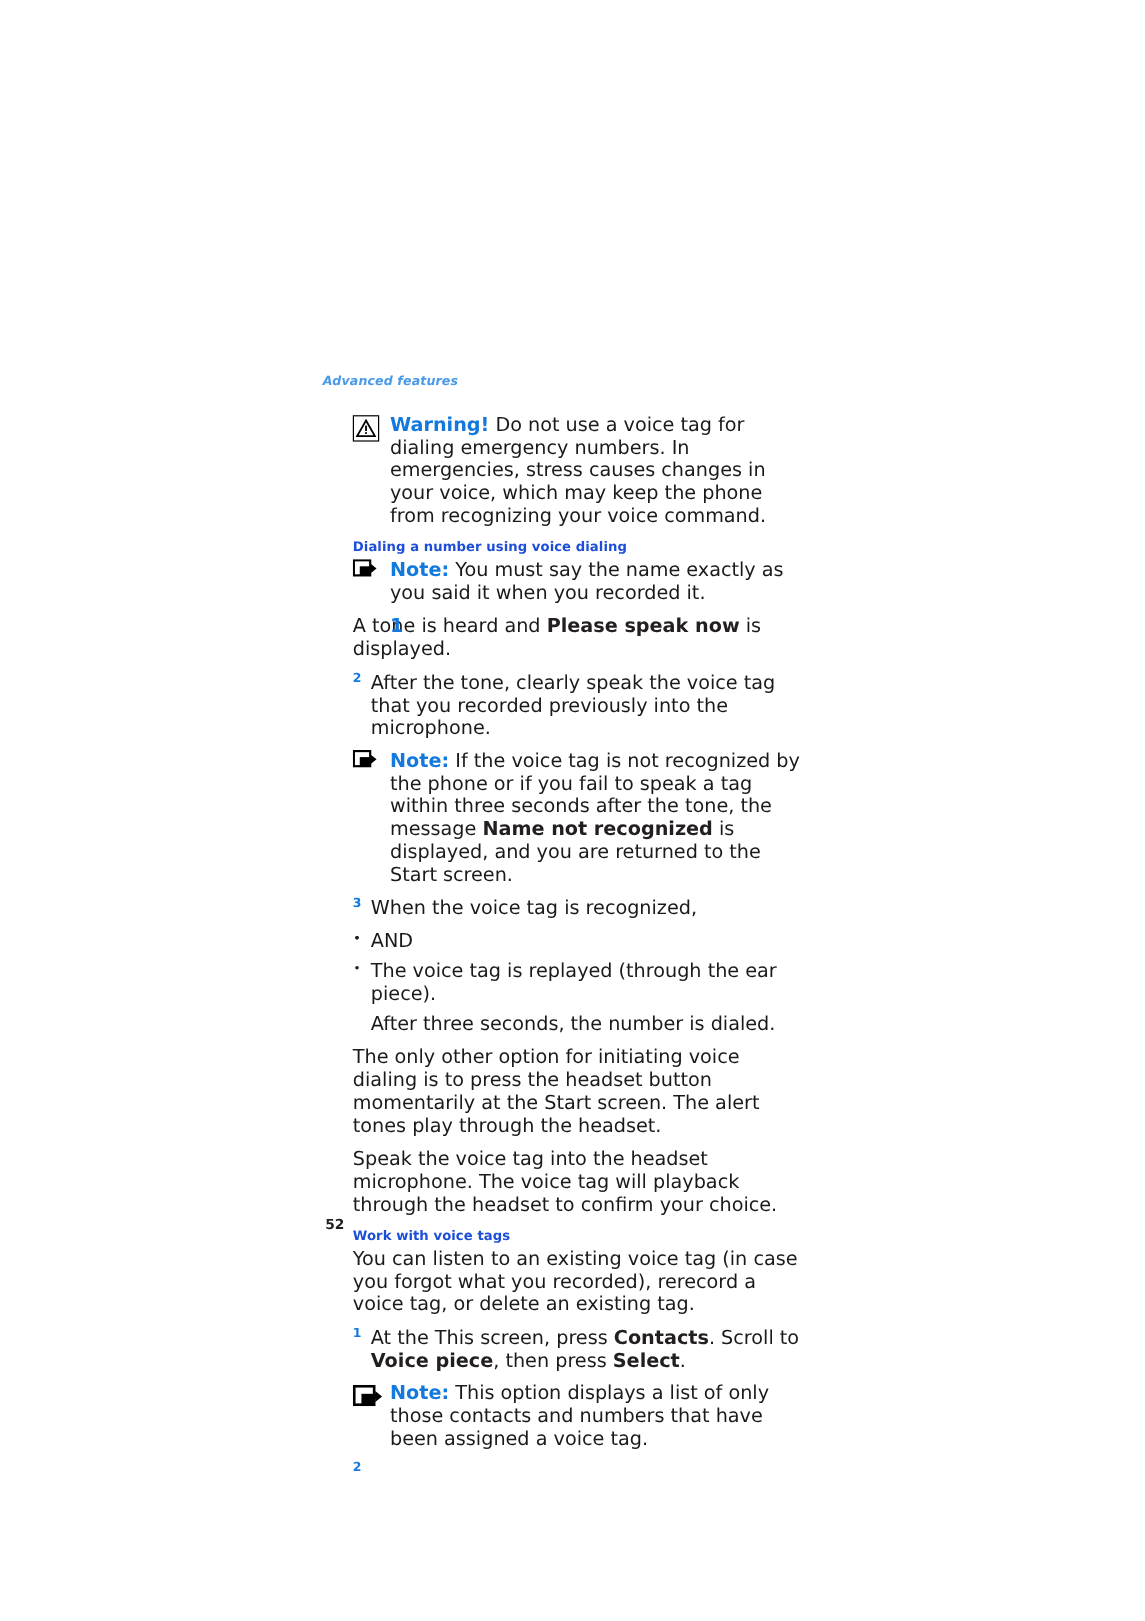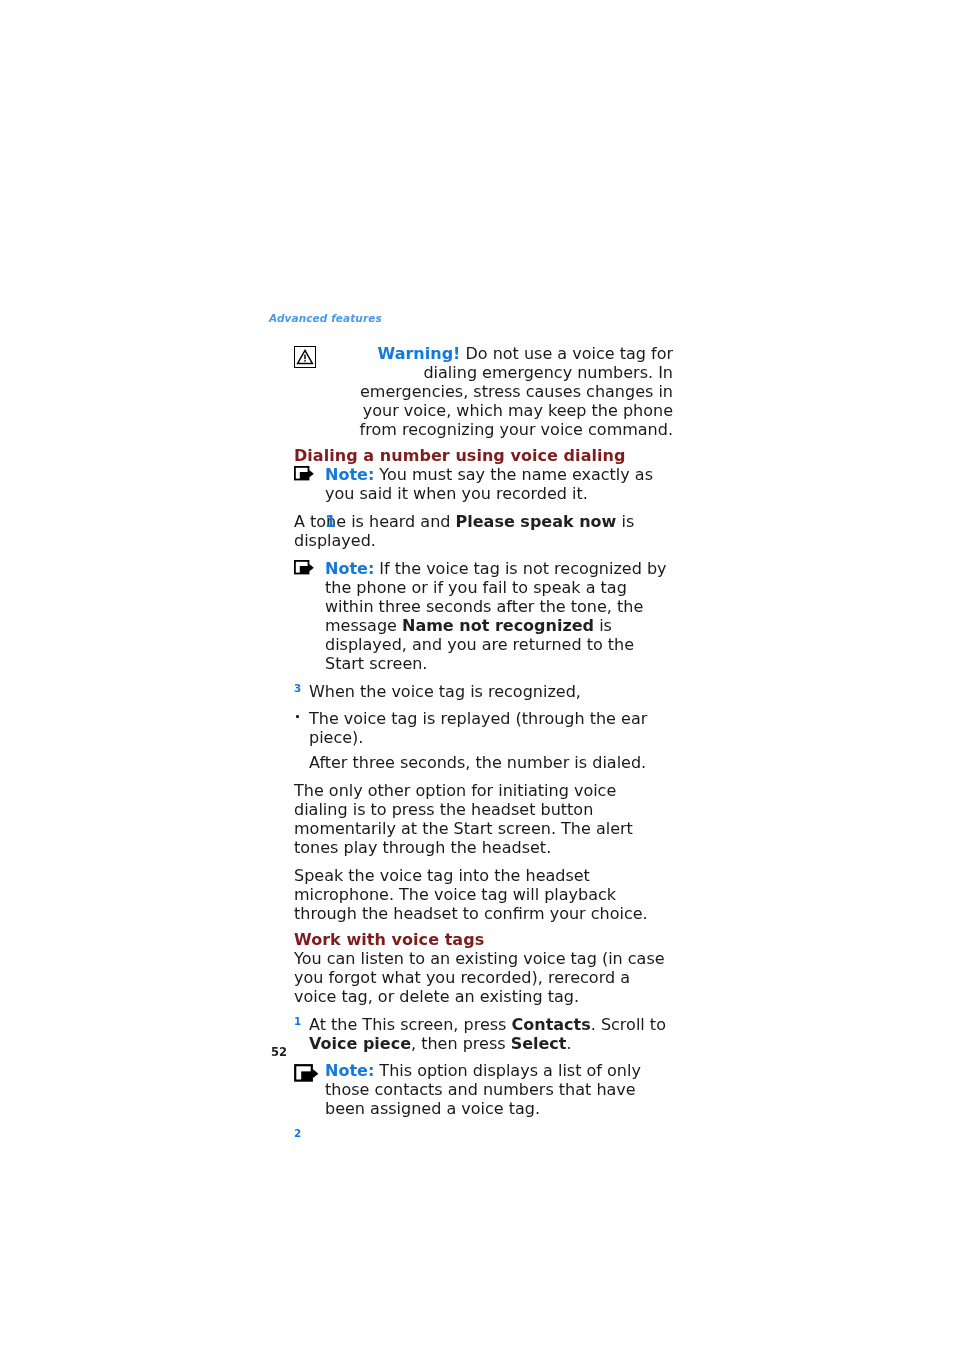--- a/index.html
+++ b/index.html
@@ -38,39 +38,39 @@
   }
   .content {
     position: absolute;
     left: 269px;
     top: 344px;
     width: 404px;
   }
   .page-number {
     position: absolute;
     left: 271px;
-    top: 1045px;
+    top: 1013px;
     font-size: 11.5px;
     font-weight: bold;
     color: #231f20;
   }
 
   .para {
     margin: 0 0 9px 0;
     padding-left: 25px;
   }
 
   
   .notice {
     position: relative;
     margin: 0 0 9px 0;
     padding-left: 56px;
     min-height: 26px;
   }
-  .notice.warning { padding-left: 56px; text-align: right; }
+  .notice.warning { padding-left: 56px; }
   .notice .ico {
     position: absolute;
     left: 25px;
     top: 2px;
   }
   .notice.note-a .ico { left: 25px; top: 1px; }
   .notice.note-b .ico { left: 25px; top: 3px; }
 
   
   .icon-warning {
@@ -80,24 +80,24 @@
     display: block;
     background: #fff;
     position: relative;
   }
   .icon-warning svg { position: absolute; left: 1px; top: 1px; }
 
   .icon-note { display: block; }
 
   
   h2.sub {
-    font-size: 16px;
+    font-size: 11px;
     line-height: 16px;
     font-weight: bold;
-    color: #7f1d1d;
+    color: #1d4ed8;
     margin: 7px 0 1px 0;
     padding-left: 25px;
     letter-spacing: .05px;
   }
   h2.sub.tight { margin-top: 3px; }
 
   
   .step {
     position: relative;
     margin: 0 0 8px 0;
@@ -188,20 +188,21 @@
     </div>
 
     <div class="step-inline">
       <span class="num">1</span>
     </div>
 
     <div class="para"><span>A tone is heard and </span><b>Please speak now</b><span> is displayed.</span></div>
 
     <div class="step">
       <span class="num">2</span>
+      <span>After the tone, clearly speak the voice tag that you recorded previously into the microphone.</span>
     </div>
 
     <div class="notice note-a">
       <span class="ico">
         <span class="icon-note">
           <svg width="23" height="15" viewBox="0 0 23 15">
             <rect x="0.9" y="0.9" width="13.6" height="12.6" fill="#fff" stroke="#000" stroke-width="1.8"></rect>
             <path d="M6.6 6.2 h8.6 v-2.1 l4.6 3.7 -4.6 3.7 v-2.1 h-8.6 z" fill="#000"></path>
             <rect x="5.8" y="6.0" width="8.9" height="7.3" fill="#000"></rect>
           </svg>
@@ -213,20 +214,24 @@
     <div class="step">
       <span class="num">3</span>
       <span>When the voice tag is recognized,</span>
     </div>
 
     <div class="bullet tight">
       <span class="dot"></span>
     </div>
     <div class="bullet tight">
       <span class="dot"></span>
+      <span>AND</span>
+    </div>
+    <div class="bullet tight">
+      <span class="dot"></span>
       <span>The voice tag is replayed (through the ear piece).</span>
     </div>
 
     <div class="cont">After three seconds, the number is dialed.</div>
 
     <div class="para">The only other option for initiating voice dialing is to press the headset button momentarily at the Start screen. The alert tones play through the headset.</div>
     <div class="para">Speak the voice tag into the headset microphone. The voice tag will playback through the headset to confirm your choice.</div>
 
     <h2 class="sub tight">Work with voice tags</h2>
 

